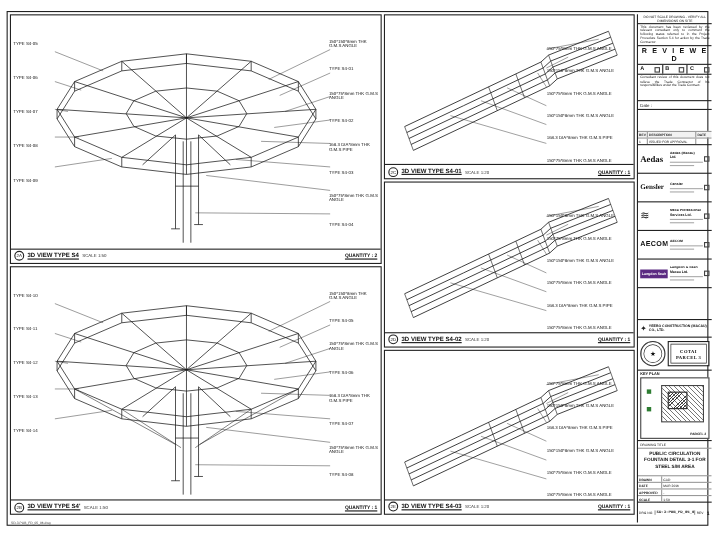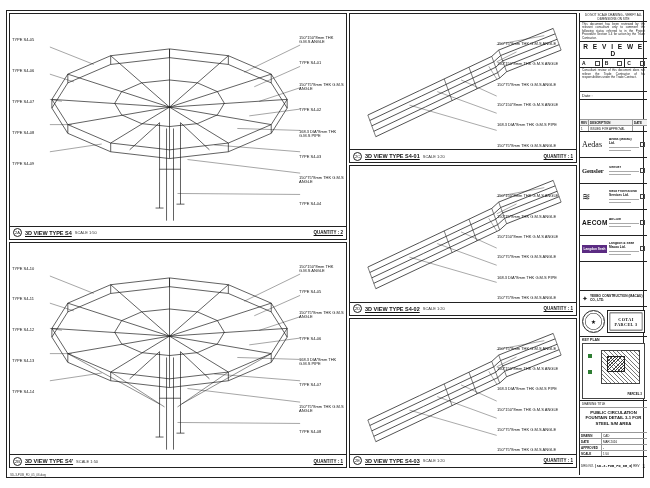--- a/index.html
+++ b/index.html
@@ -38,21 +38,21 @@
   .tb-rev{height:32px;display:flex;flex-direction:column;justify-content:flex-end}
   .rt-row{display:flex;border-top:1px solid #999;font-size:3px}
   .rt-row span{padding:0.5px 1px;overflow:hidden;white-space:nowrap}
   .rt-c1{width:9px;border-right:1px solid #999}
   .rt-c2{flex:1;border-right:1px solid #999}
   .rt-c3{width:14px}
   .rt-head{font-weight:bold;background:#f2f2f2}
   .firm{height:26px;display:flex;align-items:center;gap:2px;padding:1px 2px;border-bottom:1px solid #222}
   .firm:last-of-type{border-bottom:1px solid #222}
   .firm-logo{flex:0 0 25px;overflow:hidden;white-space:nowrap}
-  .logo-aedas{font-family:"Liberation Serif",serif;font-weight:normal;font-size:8px}
+  .logo-aedas{font-family:"Liberation Serif",serif;font-weight:bold;font-size:8px}
   .logo-gensler{font-family:"Liberation Serif",serif;font-weight:bold;font-size:6.5px}
   .logo-meca{font-size:10px;line-height:1}
   .logo-aecom{font-weight:bold;font-size:6.5px;letter-spacing:.3px}
   .logo-langdon{background:#5b2b82;color:#fff;font-size:3.2px;font-weight:bold;padding:2px 1px;text-align:center}
   .firm-text{flex:1;min-width:0}
   .firm-name{font-size:3.2px;font-weight:bold;line-height:1.1;overflow:hidden}
   .addr-bar{height:1px;background:#aaa;margin-top:1.5px;width:30px}
   .addr-bar.short{width:22px}
   .tb-empty{flex:1;min-height:14px}
   .tb-contractor{height:16px;display:flex;align-items:center;gap:2px;padding:0 2px}

